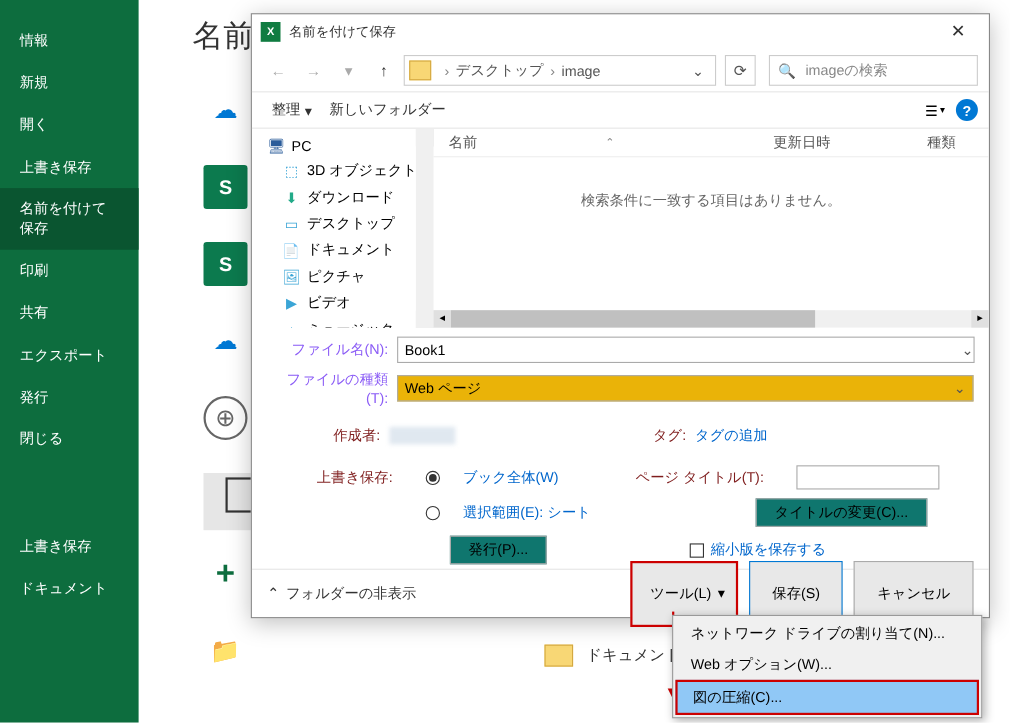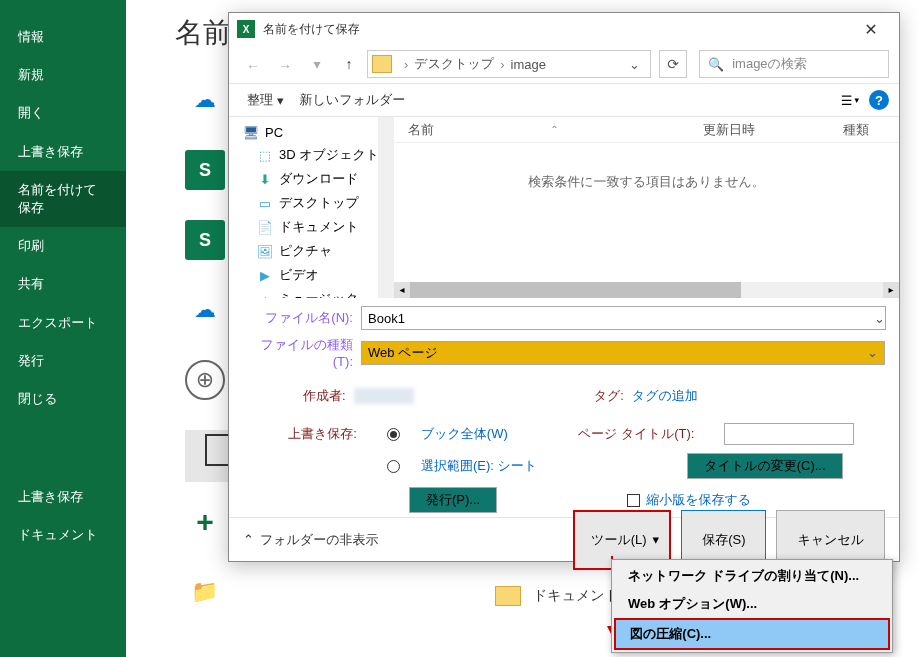--- a/index.html
+++ b/index.html
@@ -91,21 +91,21 @@
     .chk-box { width: 13px; height: 13px; border: 1px solid #333; }
 
     .dlg-footer { height: 44px; border-top: 1px solid #e5e5e5; display: flex; align-items: center; padding: 0 14px; font-size: 13px; gap: 10px; }
     .hide-folders { display: flex; align-items: center; gap: 6px; cursor: pointer; color: #333; }
     .footer-btns { margin-left: auto; display: flex; gap: 10px; }
     .btn { border: 1px solid #aaa; background: #e8e8e8; padding: 20px 20px; font-size: 13px; cursor: pointer; }
     .btn.tools { display: flex; align-items: center; gap: 6px; border: 2px solid #c00; padding: 3px 10px 3px 16px; }
     .btn.default { border: 1px solid #0078d4; }
 
     .tools-menu { position: absolute; left: 611px; top: 559px; width: 282px; background: #f0f0f0; border: 1px solid #999; box-shadow: 2px 2px 8px rgba(0,0,0,0.3); font-size: 13px; padding: 2px; }
-    .menu-item { padding: 5px 14px; cursor: pointer; font-weight: bold; }
+    .menu-item { padding: 5px 14px; cursor: pointer; }
     .menu-item.hl { background: #90c8f6; border: 2px solid #c00; margin: 0; }
     
     .arrow-annotation { position: absolute; left: 611px; top: 556px; width: 2px; height: 78px; background: #c00; }
     .arrow-annotation::after { content: ''; position: absolute; bottom: -2px; left: -4px; border-left: 5px solid transparent; border-right: 5px solid transparent; border-top: 10px solid #c00; }
     
     .below-folder { position: absolute; left: 495px; top: 586px; display: flex; align-items: center; gap: 12px; font-size: 14px; color: #333; }
     .yf { width: 26px; height: 20px; background: #f8d775; border: 1px solid #d4a840; }
   </style>
 </head>
 <body>

